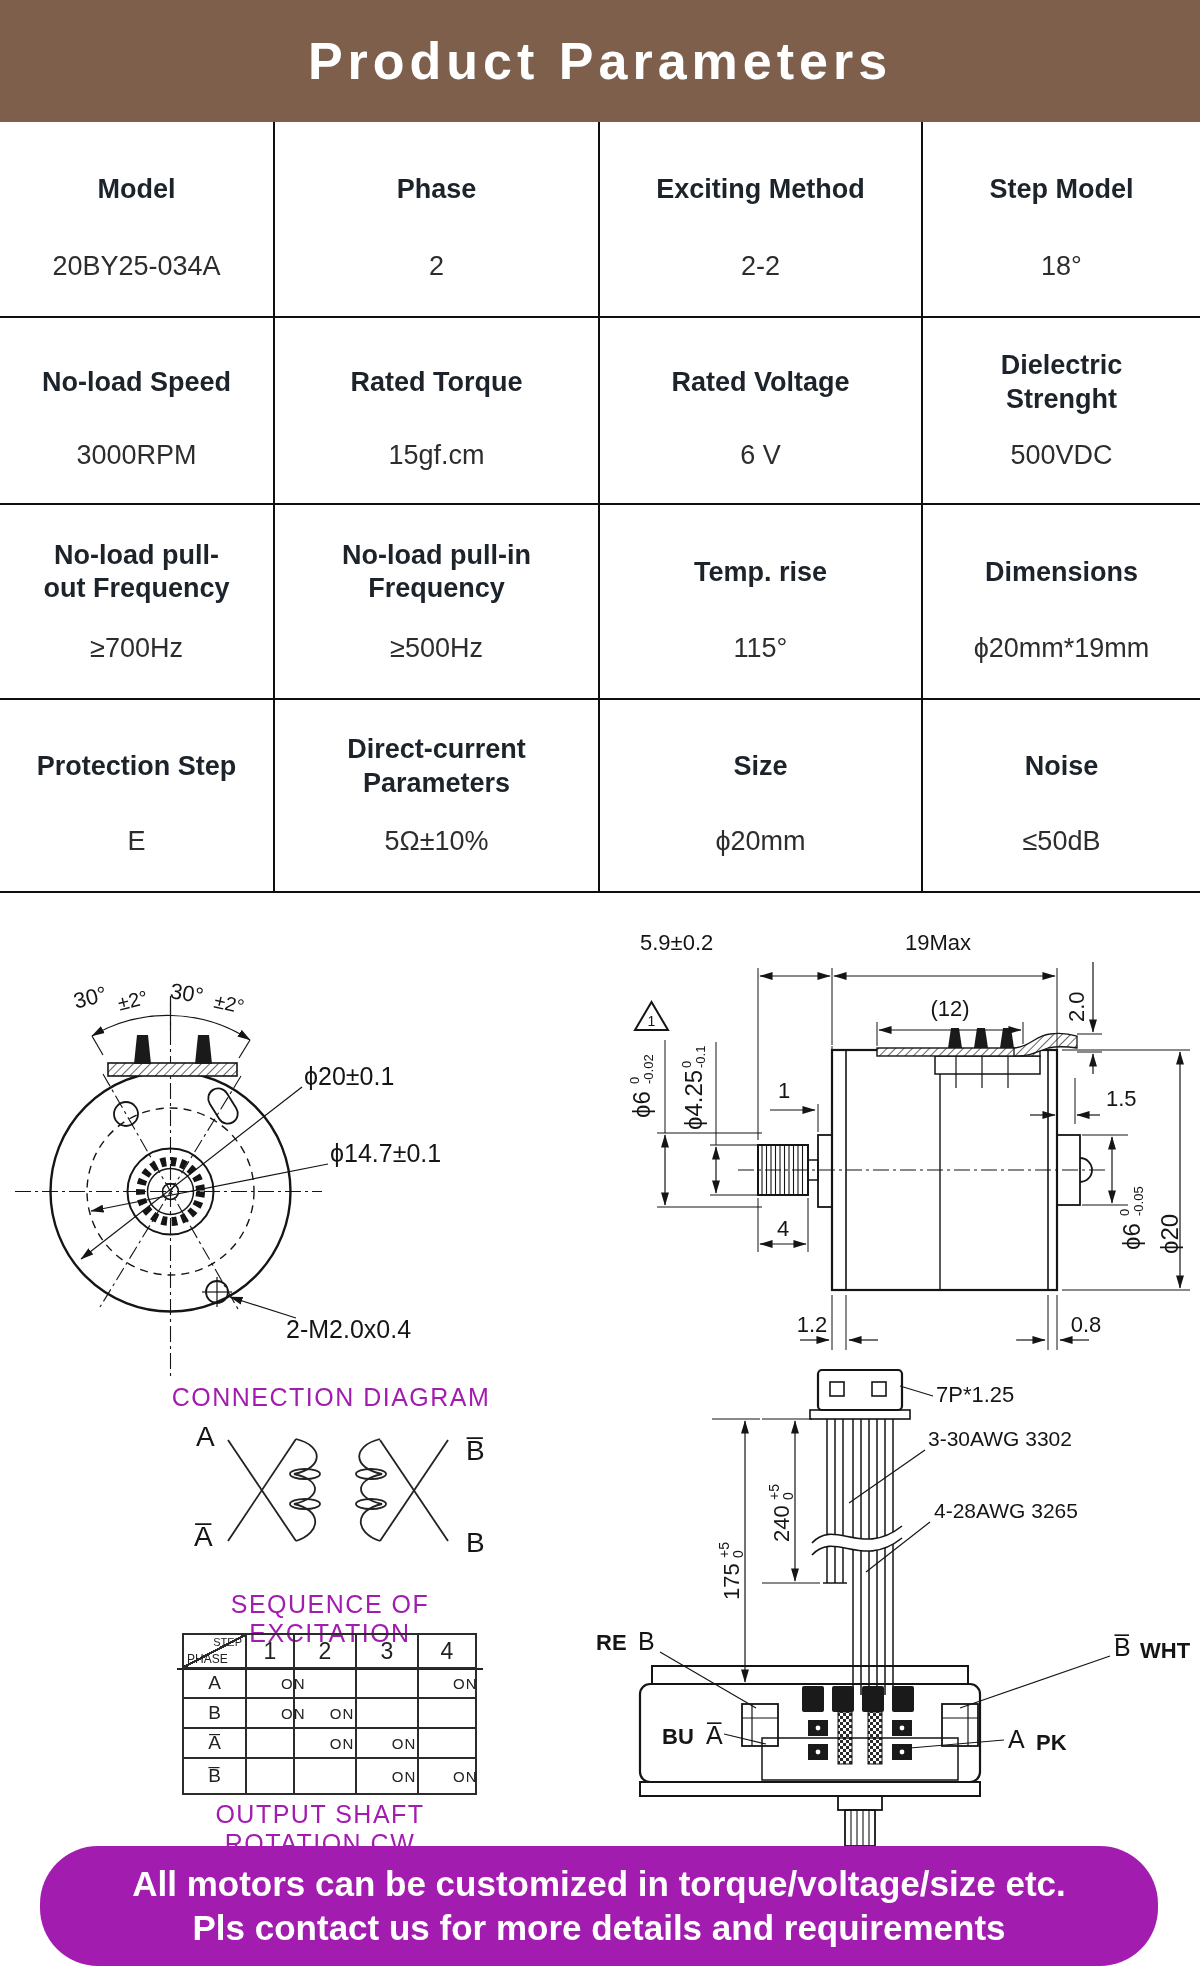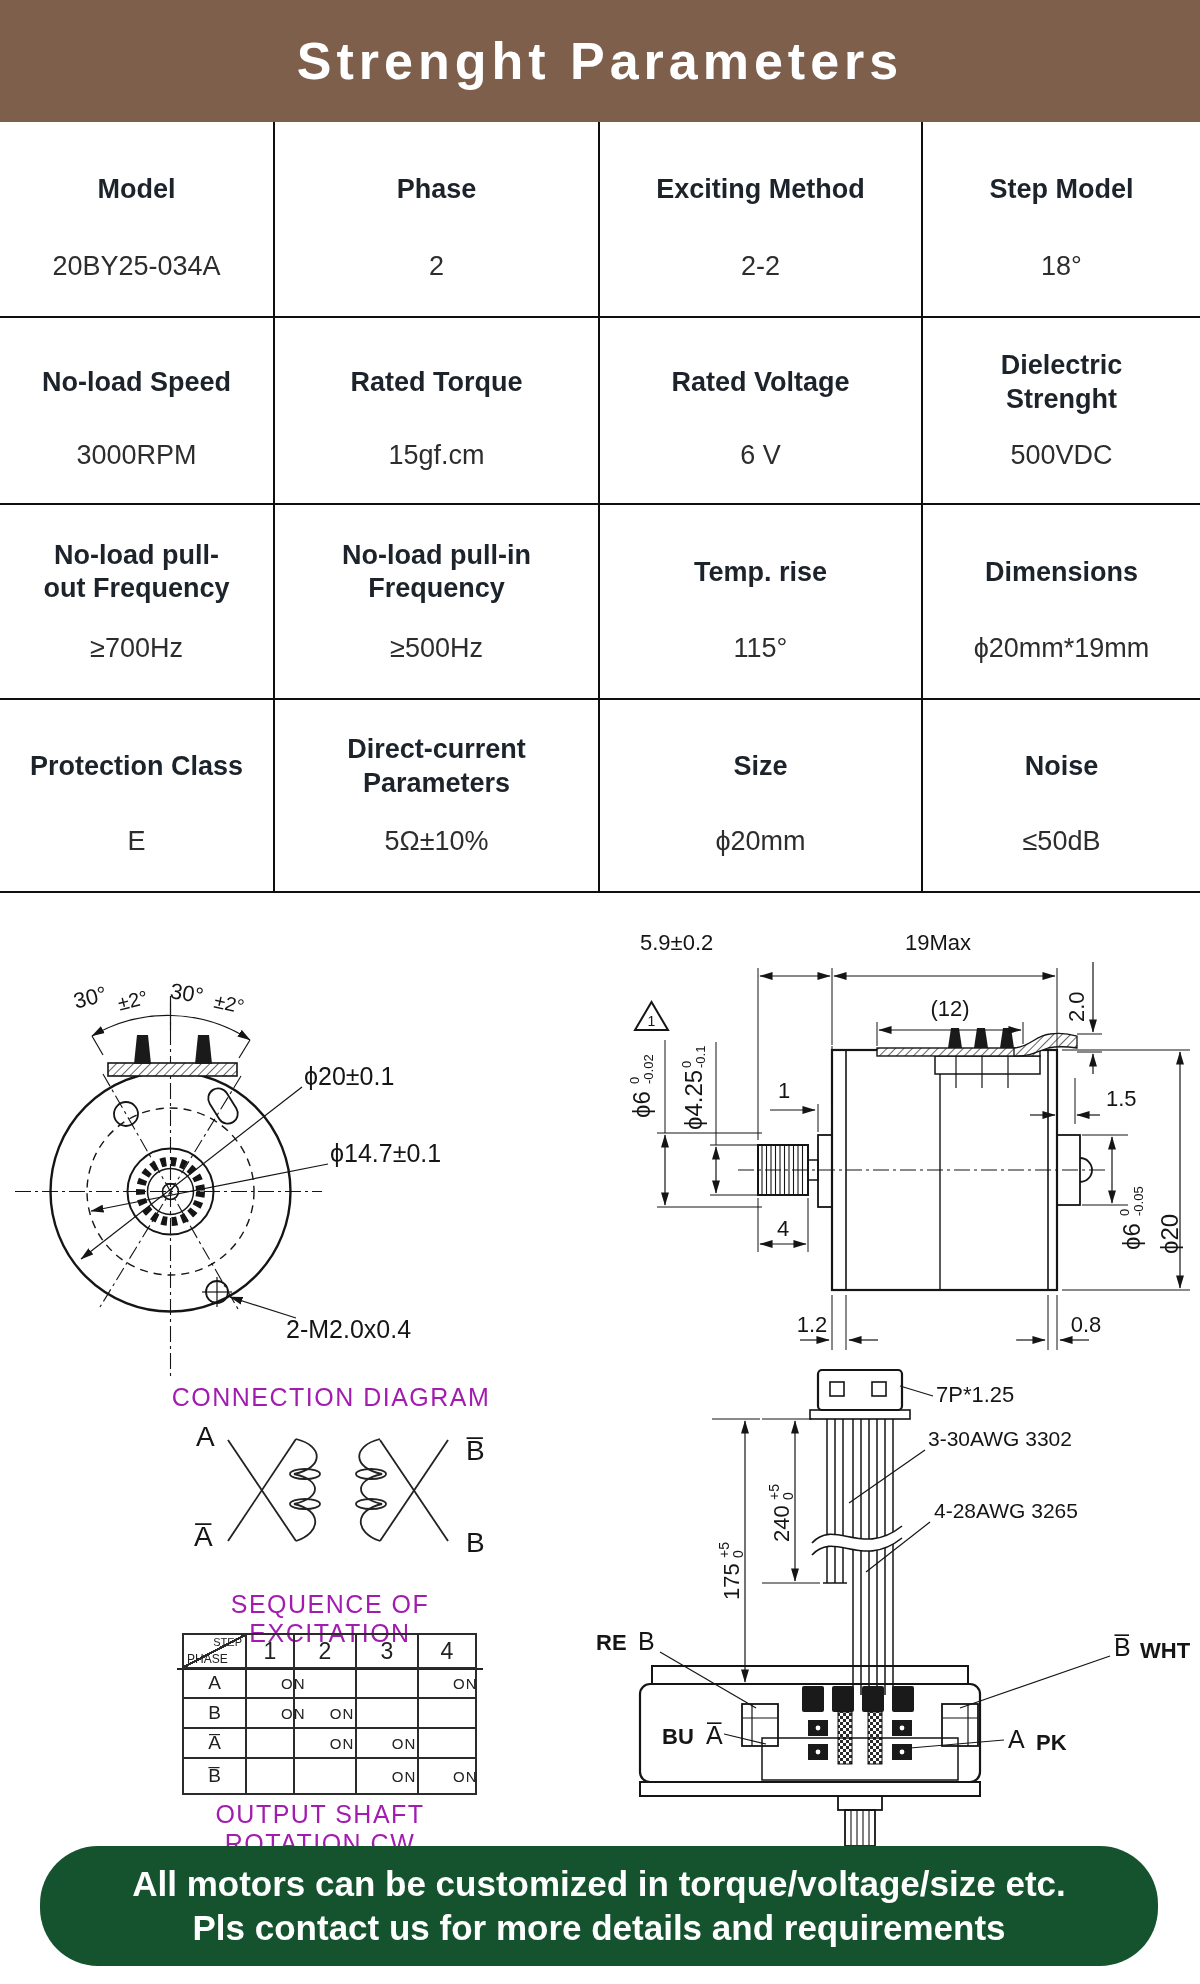--- a/index.html
+++ b/index.html
@@ -28,31 +28,31 @@
   .seq{position:absolute;left:182px;top:1633px;width:293px;height:160px;border-collapse:collapse;table-layout:fixed;}
   .seq td{border:2px solid #2b2b2b;text-align:center;padding:0;color:#222;}
   .seq .num{font-size:23px;font-weight:400;}
   .seq .ph{font-size:19px;font-weight:400;}
   .seq .on{font-size:15px;letter-spacing:1px;padding-left:34px;}
   .corner{position:relative;
      background:linear-gradient(to bottom right,transparent calc(50% - 1.2px),#2b2b2b calc(50% - 1.2px),#2b2b2b calc(50% + 1.2px),transparent calc(50% + 1.2px));}
   .corner .t{position:absolute;top:1px;right:3px;font-size:11px;}
   .corner .b{position:absolute;bottom:1px;left:3px;font-size:12px;}
   
-  .footer{position:absolute;left:40px;top:1846px;width:1118px;height:120px;background:#14532d;
+  .footer{position:absolute;left:40px;top:1846px;width:1118px;height:120px;background:#a21caf;
           border-radius:58px;display:flex;flex-direction:column;align-items:center;justify-content:center;gap:4px;}
   .footer div{color:#ffffff;font-size:35px;font-weight:700;}
 </style>
 </head>
 <body>
 
 <div class="page">
 
   <header class="banner">
-    <h1>Strenght Parameters</h1>
+    <h1>Product Parameters</h1>
   </header>
 
   <div class="spec">
     <div class="cell">
         <div class="lbl">Model</div>
         <div class="val">20BY25-034A</div>
       </div>
     <div class="cell">
         <div class="lbl">Phase</div>
         <div class="val">2</div>
@@ -97,21 +97,21 @@
     <div class="cell">
         <div class="lbl">Temp. rise</div>
         <div class="val">115°</div>
       </div>
     <div class="cell lastcol">
         <div class="lbl">Dimensions</div>
         <div class="val">ϕ20mm*19mm</div>
       </div>
 
     <div class="cell">
-        <div class="lbl">Protection Class</div>
+        <div class="lbl">Protection Step</div>
         <div class="val">E</div>
       </div>
     <div class="cell">
         <div class="lbl">Direct-current
 Parameters</div>
         <div class="val">5Ω±10%</div>
       </div>
     <div class="cell">
         <div class="lbl">Size</div>
         <div class="val">ϕ20mm</div>

